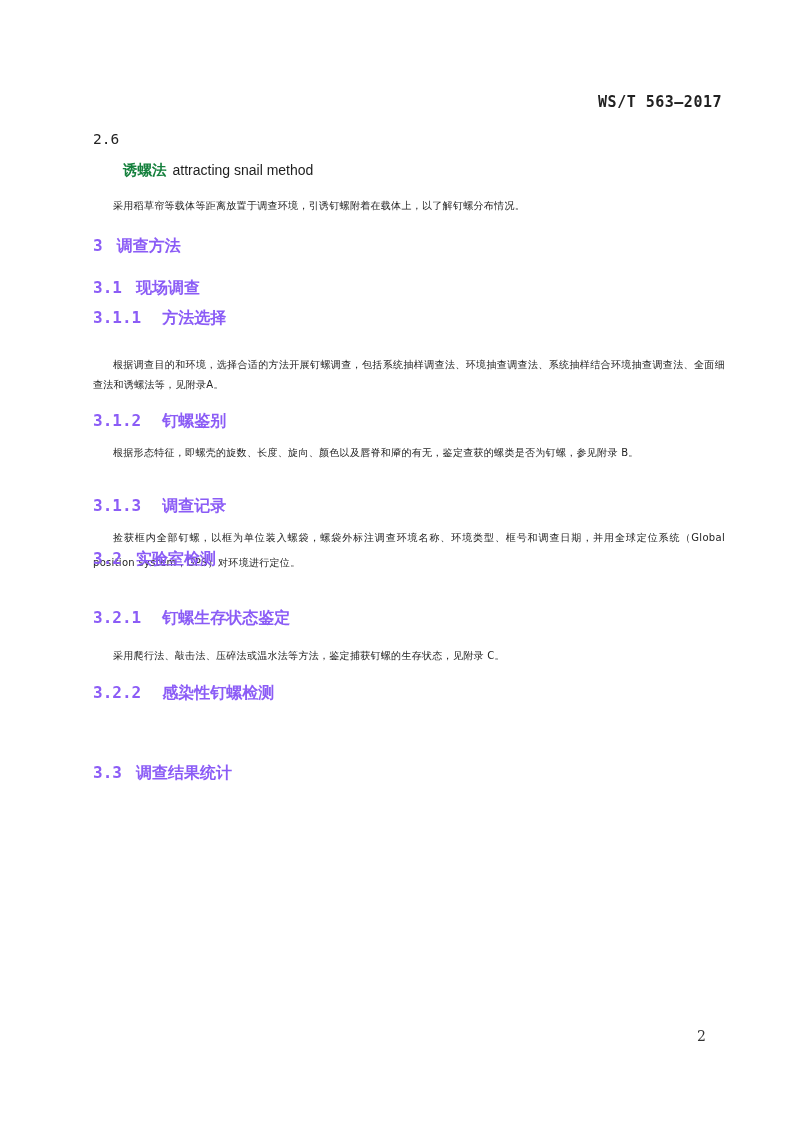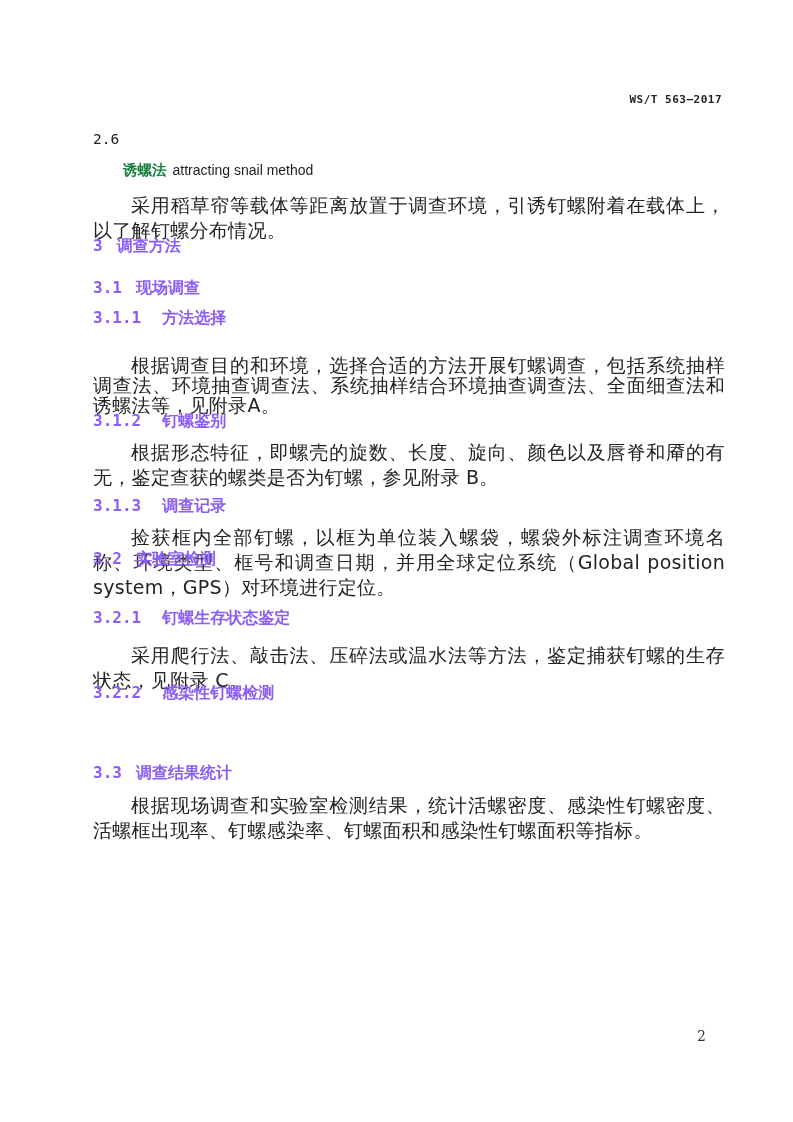--- a/index.html
+++ b/index.html
@@ -14,21 +14,21 @@
   .page {
     position: relative;
     width: 793px; height: 1122px;
     background: #ffffff;
   }
   .abs { position: absolute; }
 
   .header-code {
     top: 93px; right: 71px;
     font-family: "DejaVu Sans Mono", monospace;
-    font-size: 11px; font-weight: 600;
+    font-size: 15px; font-weight: 600;
     letter-spacing: 0.5px;
     color: #222;
   }
 
   .clause-num {
     top: 131px; left: 93px;
     font-size: 14.5px; font-weight: 400;
     font-family: "DejaVu Sans Mono", monospace;
     color: #222;
   }
@@ -36,21 +36,21 @@
   .term-line { top: 160px; left: 123px; white-space: nowrap; }
   .term-zh { font-size: 14.5px; font-weight: 700; color: #15803d; }
   .term-en {
     font-family: Liberation Sans, sans-serif;
     font-size: 14px; font-weight: 500; color: #1d1d1d;
     margin-left: 6px;
   }
 
   .para {
     left: 93px; width: 632px;
-    font-size: 19px; line-height: 25px;
+    font-size: 10px; line-height: 25px;
     text-align: justify;
     text-indent: 2em;
     color: #232323;
     letter-spacing: 0.3px;
   }
   .para.lh26 { line-height: 20px; margin-top: 6px; }
 
   .h-sec {
     left: 93px;
     font-size: 16px; font-weight: 700;
@@ -124,17 +124,16 @@
 
   <div class="abs h-sec" style="top:683px">
     <span class="num narrow">3.2.2</span><span>感染性钉螺检测</span>
   </div>
 
 
   <div class="abs h-sec" style="top:763px">
     <span class="num wide">3.3</span><span>调查结果统计</span>
   </div>
 
-  <div class="abs para" style="top:793px">根据现场调查和实验室检测结果，统计活螺密度、感染性钉螺密度、活螺框出现率、钉螺感染率、钉螺面积和感染性钉螺面积等指标。</div>
 
   <div class="abs footer-pagenum">2</div>
 
 </div>
 
 </body></html>

